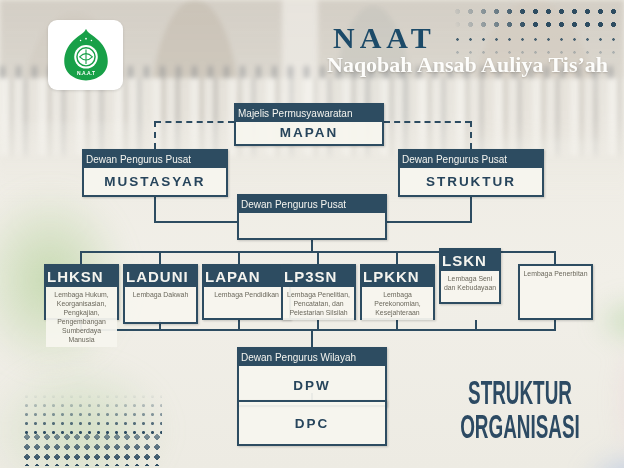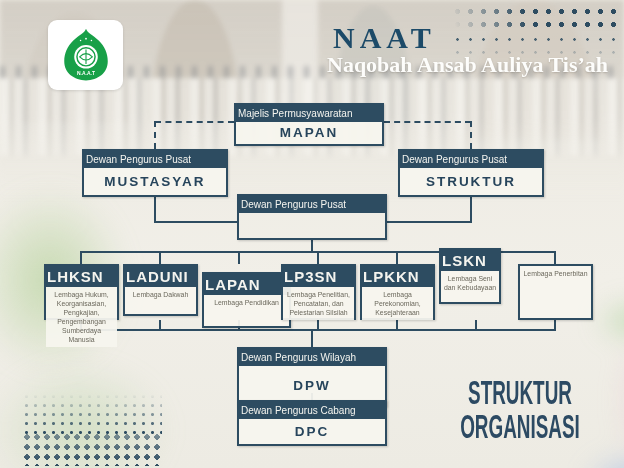--- a/index.html
+++ b/index.html
@@ -181,25 +181,25 @@
   </div>
 
   <div class="node" style="left:237px;top:194px;width:150px;height:46px">
     <div class="node-header">Dewan Pengurus Pusat</div>
   </div>
 
   <div class="node lembaga" style="left:44px;top:264px;width:75px;height:56px">
     <div class="node-header">LHKSN</div>
     <div class="node-body">Lembaga Hukum, Keorganisasian, Pengkajian, Pengembangan Sumberdaya Manusia</div>
   </div>
-  <div class="node lembaga" style="left:123px;top:264px;width:75px;height:52px">
+  <div class="node lembaga" style="left:123px;top:264px;width:75px;height:60px">
     <div class="node-header">LADUNI</div>
     <div class="node-body">Lembaga Dakwah</div>
   </div>
-  <div class="node lembaga" style="left:202px;top:272px;width:89px;height:56px">
+  <div class="node lembaga" style="left:202px;top:264px;width:89px;height:56px">
     <div class="node-header">LAPAN</div>
     <div class="node-body">Lembaga Pendidikan</div>
   </div>
   <div class="node lembaga" style="left:281px;top:264px;width:75px;height:56px">
     <div class="node-header">LP3SN</div>
     <div class="node-body">Lembaga Penelitian, Pencatatan, dan Pelestarian Silsilah</div>
   </div>
   <div class="node lembaga" style="left:360px;top:264px;width:75px;height:56px">
     <div class="node-header">LPKKN</div>
     <div class="node-body">Lembaga Perekonomian, Kesejahteraan</div>
@@ -211,17 +211,16 @@
   <div class="node lembaga" style="left:518px;top:264px;width:75px;height:56px">
     <div class="node-body">Lembaga Penerbitan</div>
   </div>
 
   <div class="node" style="left:237px;top:347px;width:150px;height:60px">
     <div class="node-header">Dewan Pengurus Wilayah</div>
     <div class="node-body">DPW</div>
   </div>
 
   <div class="node" style="left:237px;top:400px;width:150px;height:46px">
-    <div class="node-header">Dewan Pengurus Cabang</div>
     <div class="node-body">DPC</div>
   </div>
 
 </div>
 
 </body></html>

